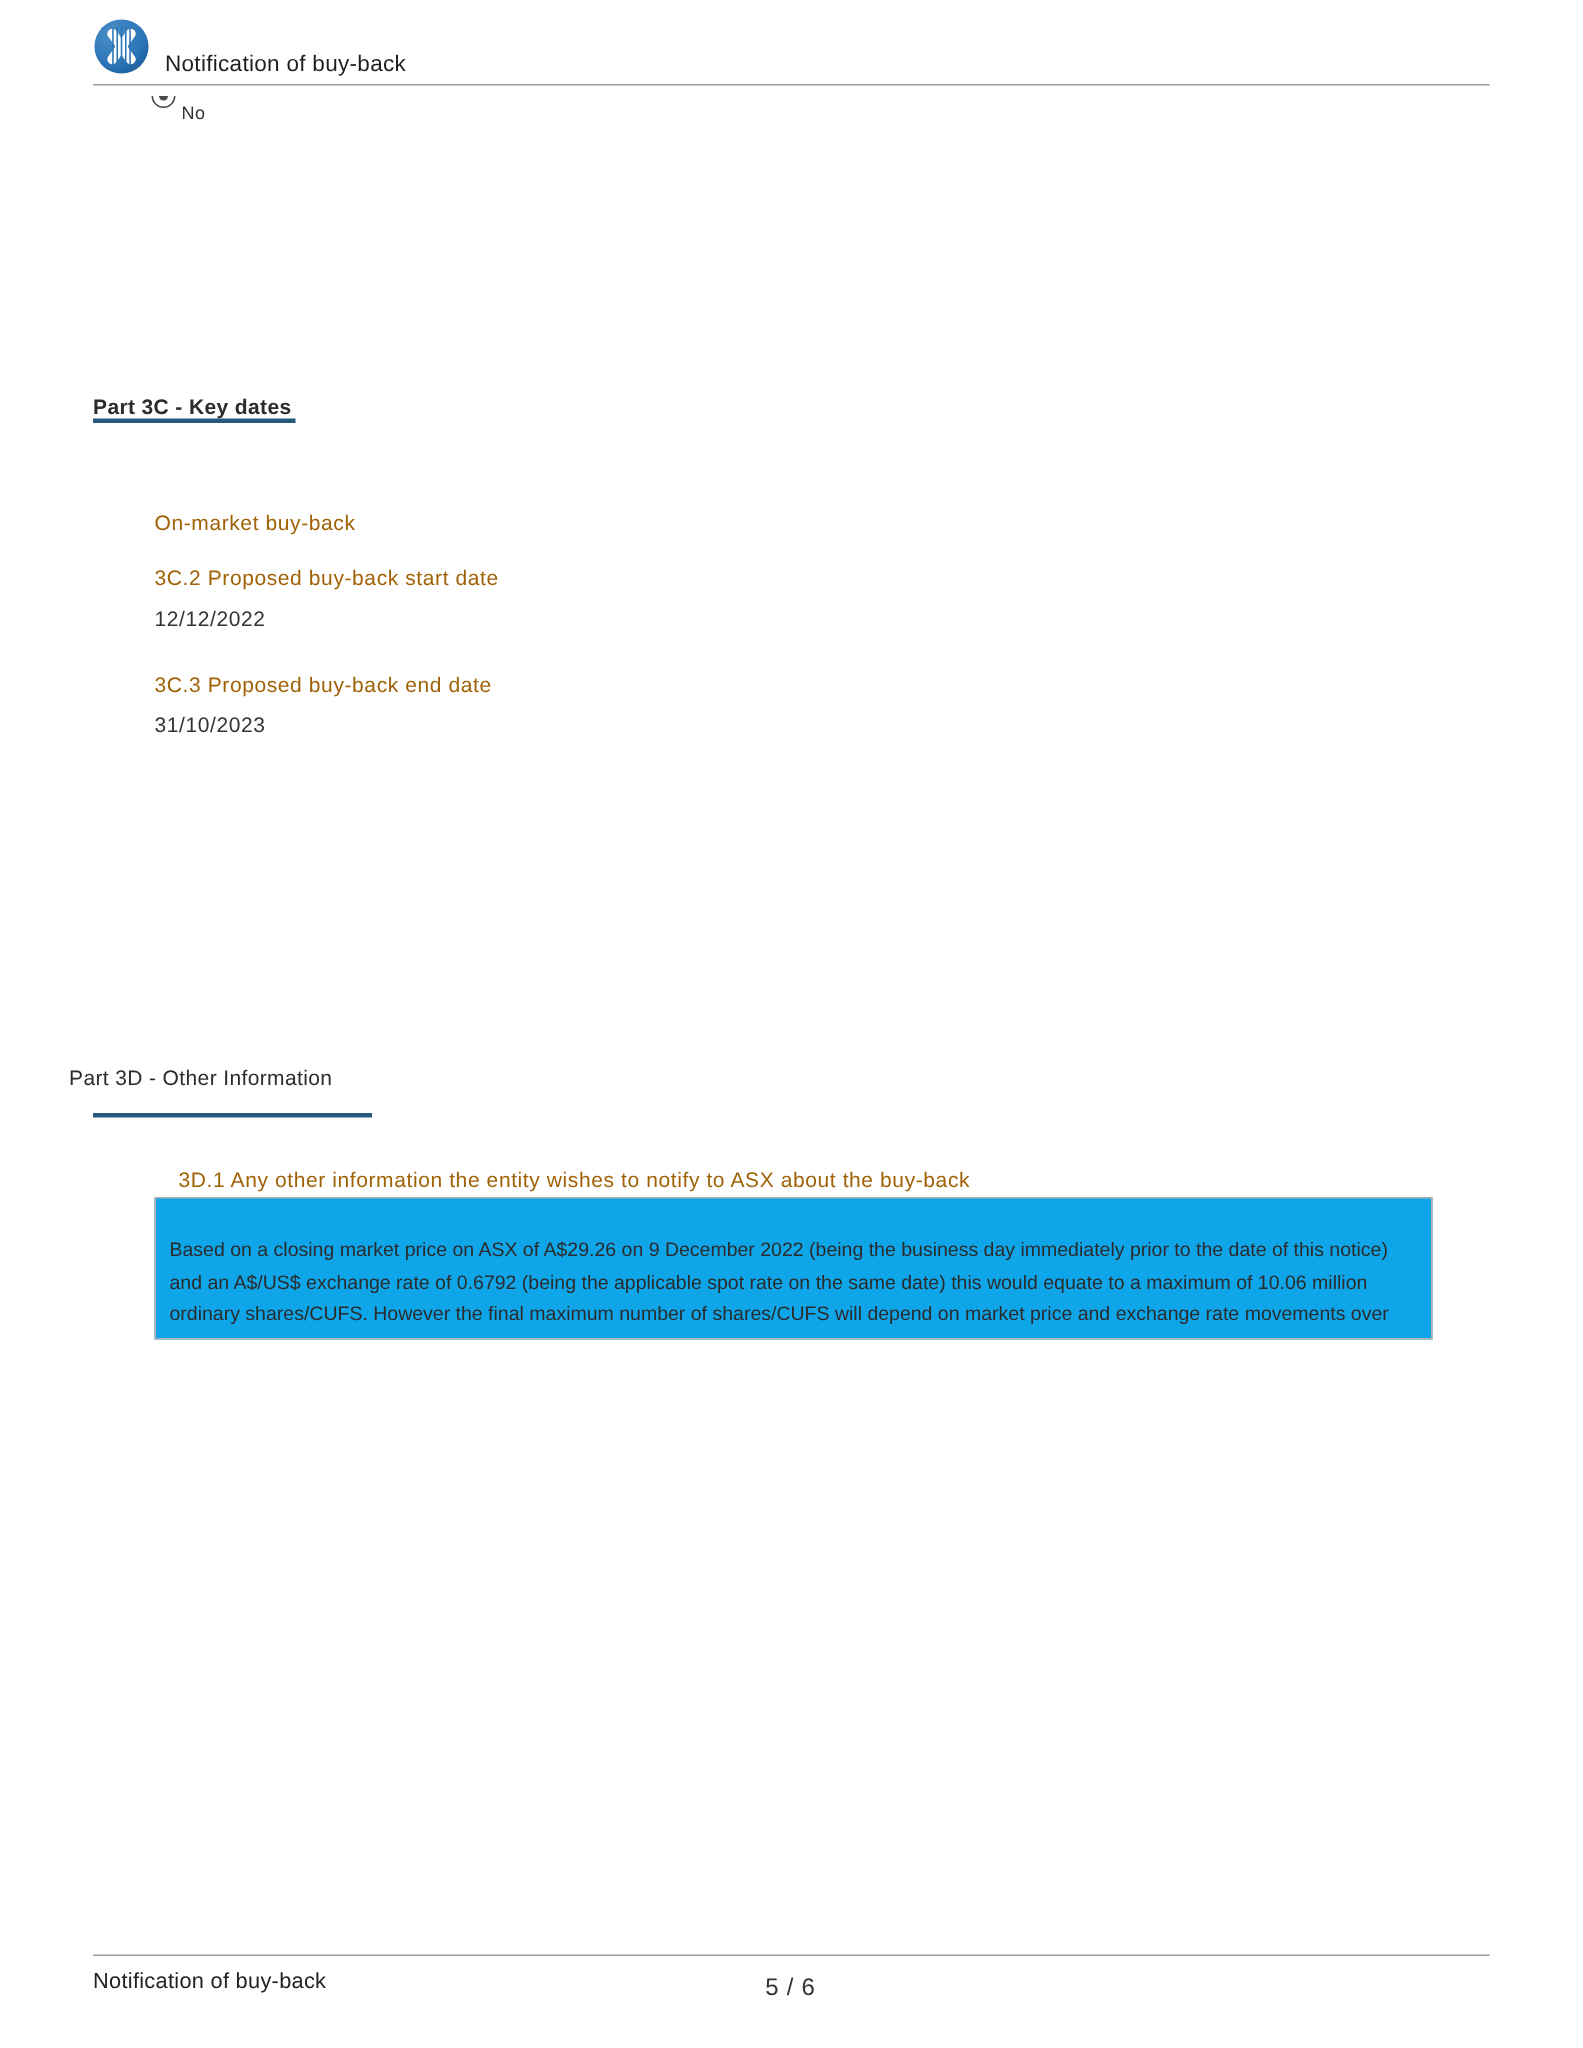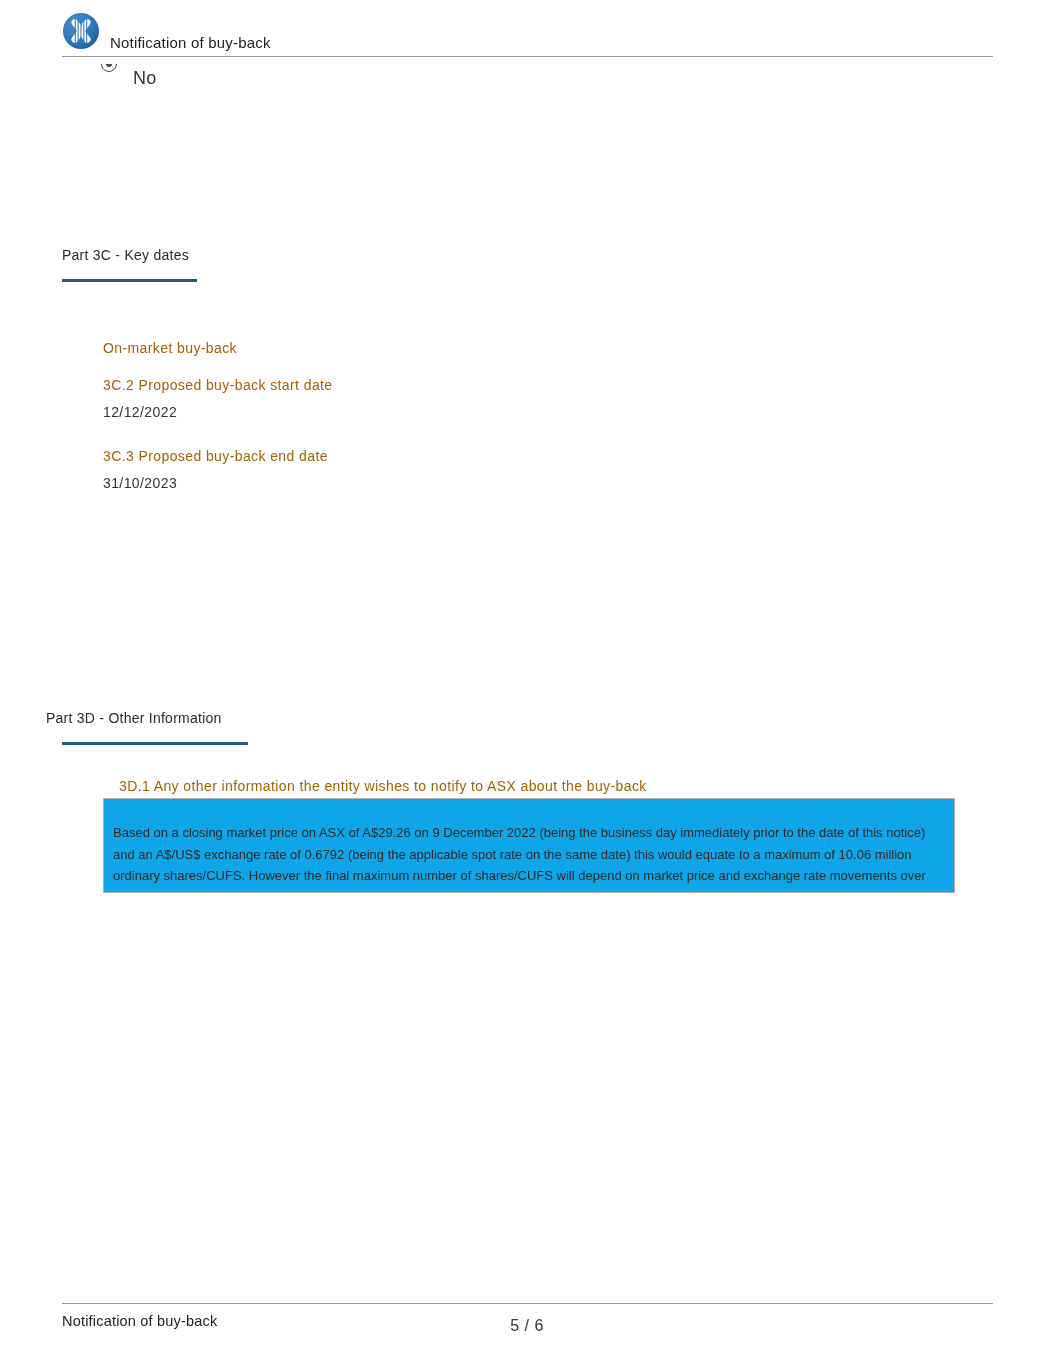--- a/index.html
+++ b/index.html
@@ -17,26 +17,26 @@
   .logo{left:62px;top:12px;width:38px;height:38px;}
   .header-title{left:110px;top:34px;font-size:15px;color:#1f1f1f;letter-spacing:.2px;white-space:nowrap;}
   .rule{height:1px;background:#9c9c9c;}
   .header-rule{left:62px;top:56px;width:931px;}
 
   
   .radio-row{left:100px;top:64px;display:flex;align-items:flex-start;}
   .radio-clip{position:relative;width:19px;height:15px;overflow:hidden;display:inline-block;}
   .radio-outer{position:absolute;left:1px;top:-8px;width:14px;height:14px;border:1.6px solid #4a4a4a;border-radius:50%;box-sizing:content-box;}
   .radio-dot{position:absolute;left:6px;top:-3px;width:6px;height:6px;background:#4a4a4a;border-radius:50%;}
-  .radio-label{font-size:18px;color:#333;margin-left:14px;margin-top:4px;letter-spacing:.3px;}
+  .radio-label{font-size:12px;color:#333;margin-left:2px;margin-top:4px;letter-spacing:.3px;}
 
   
   .part-heading{font-size:14px;color:#2b2b2b;letter-spacing:.25px;white-space:nowrap;}
   .part-underline{height:3px;background:#245a7d;}
-  .h3c{left:62px;top:247px;}
+  .h3c{left:62px;top:263px;font-weight:bold;}
   .u3c{left:62px;top:279px;width:135px;}
   .h3d{left:46px;top:710px;}
   .u3d{left:62px;top:742px;width:186px;}
 
   
   .field-label{font-size:14px;color:#a16207;letter-spacing:.4px;white-space:nowrap;}
   .field-value{font-size:14px;color:#333;letter-spacing:.4px;white-space:nowrap;}
   .subheading{left:103px;top:340px;}
   .l3c2{left:103px;top:377px;}
   .v3c2{left:103px;top:404px;}

